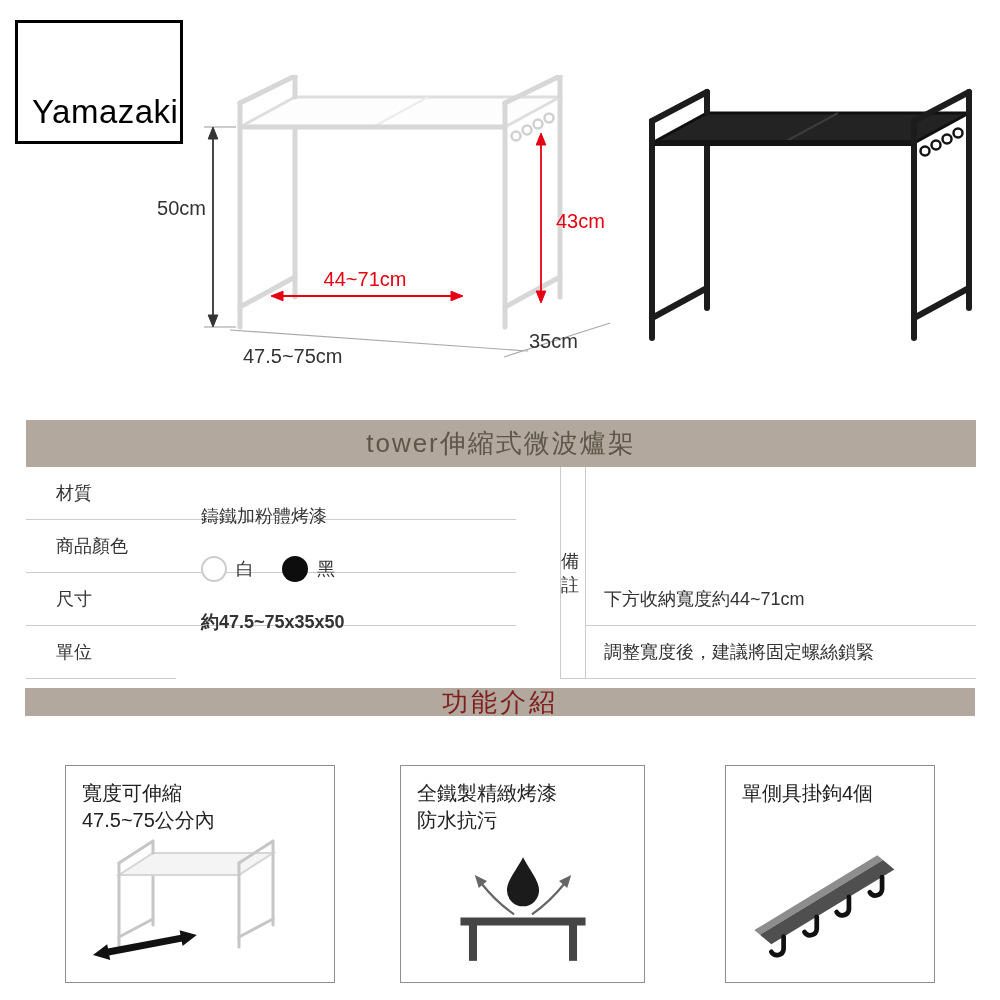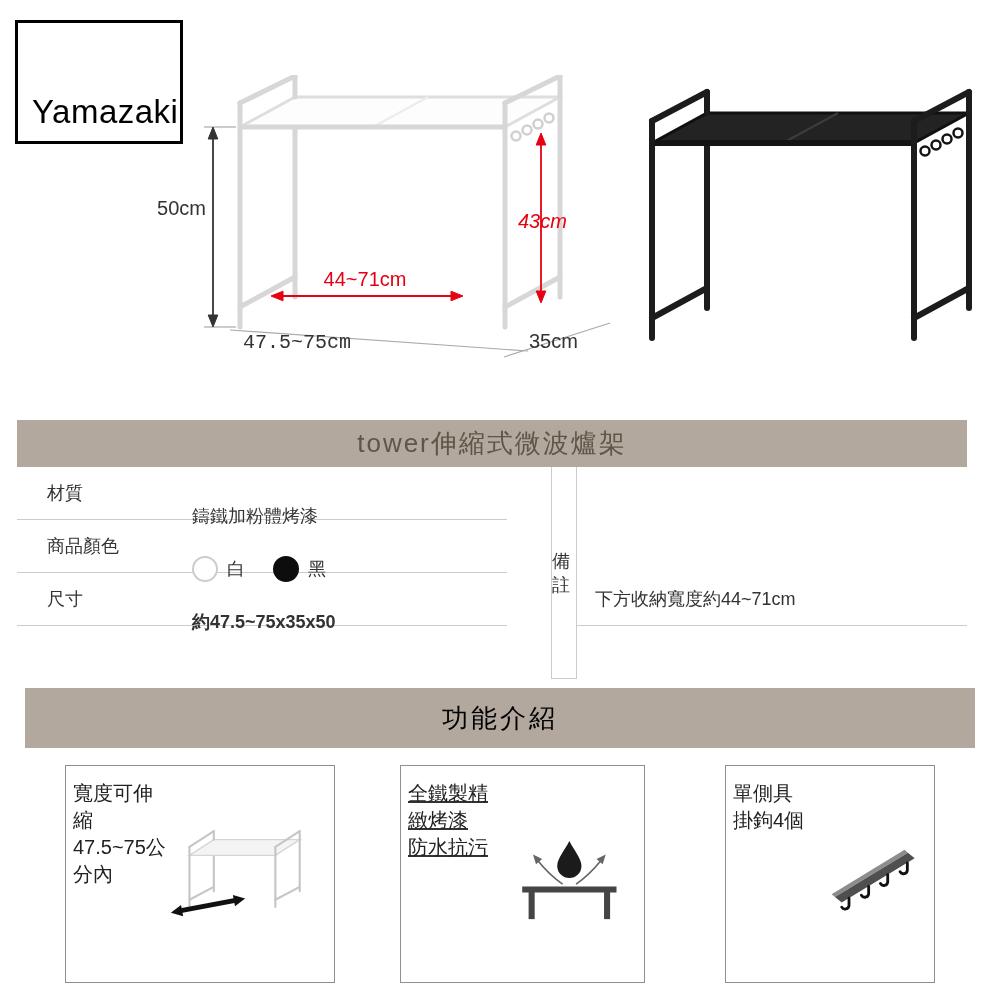--- a/index.html
+++ b/index.html
@@ -10,43 +10,43 @@
   
   .logo{position:absolute;left:15px;top:20px;width:168px;height:124px;border:3px solid #000;
         box-sizing:border-box;display:flex;align-items:flex-end;padding:18px 0 10px 14px;}
   .logo span{font-size:33px;color:#000;letter-spacing:.5px;}
 
   
   .dlabel{position:absolute;font-size:20px;color:#333;white-space:nowrap;}
   .dlabel.red{color:#e60012;}
 
   
-  .spec{position:absolute;left:17px;top:420px;width:950px;}
+  .spec{position:absolute;left:26px;top:420px;width:950px;}
   .band{height:47px;background:#b2a89d;color:#5d5649;display:flex;align-items:center;
         justify-content:center;font-size:26px;letter-spacing:2px;}
   .tbl{display:grid;grid-template-columns:150px 340px 70px 390px;grid-auto-rows:53px;}
   .cell{display:flex;align-items:center;border-bottom:1px solid #ccc;font-size:18px;box-sizing:border-box;}
   .lbl{grid-column:1;padding-left:30px;}
   .val{grid-column:2;padding-left:25px;margin-top:46px;}
   .c4{grid-column:4;padding-left:18px;}
   .r1{grid-row:1;}.r2{grid-row:2;}.r3{grid-row:3;}.r4{grid-row:4;}
   .note-cell{grid-column:3;grid-row:1/5;justify-content:center;border-left:1px solid #ccc;border-right:1px solid #ccc;margin-left:44px;}
   .bold{font-weight:bold;}
   .sw{width:26px;height:26px;border-radius:50%;display:inline-block;margin-right:9px;box-sizing:border-box;}
   .sw-white{background:#fff;border:2px solid #ccc;}
   .sw-black{background:#0d0d0d;}
   .swlabel{margin-right:28px;}
   .opts{display:flex;align-items:center;}
 
-  .band2{position:absolute;left:25px;top:688px;width:950px;height:60px;background:#b2a89d;color:#000000;
+  .band2{position:absolute;left:25px;top:688px;width:950px;height:28px;background:#b2a89d;color:#7f1d1d;
          display:flex;align-items:center;justify-content:center;font-size:26px;letter-spacing:3px;}
 
   
   .fbox{position:absolute;top:765px;height:218px;border:1px solid #8f8f8f;box-sizing:border-box;
-        padding:14px 7px;display:flex;}
+        padding:14px 16px;display:flex;flex-direction:column;}
   .ftitle{font-size:20px;line-height:1.35;color:#222;}
   .fart{margin:auto;}
 
   svg{display:block;}
 </style>
 </head>
 <body>
 
 <div class="page">
 
@@ -130,47 +130,49 @@
       <polygon points="271,296 283,291.2 283,300.8"></polygon>
       <polygon points="463,296 451,291.2 451,300.8"></polygon>
     </g>
     <g stroke="#aaa" stroke-width="1.2">
       <line x1="230" y1="330" x2="528" y2="351"></line>
       <line x1="504" y1="357" x2="610" y2="323"></line>
     </g>
   </svg>
 
   <div class="dlabel" style="left:140px;top:197px;width:66px;text-align:right;">50cm</div>
-  <div class="dlabel red" style="left:518px;top:210px;font-style:italic;">43cm</div>
+  <div class="dlabel red" style="left:556px;top:210px;">43cm</div>
   <div class="dlabel red" style="left:300px;top:268px;width:130px;text-align:center;">44~71cm</div>
-  <div class="dlabel" style="left:243px;top:331px;font-family:Liberation Mono, monospace;">47.5~75cm</div>
+  <div class="dlabel" style="left:243px;top:345px;">47.5~75cm</div>
   <div class="dlabel" style="left:529px;top:330px;">35cm</div>
 
   <div class="spec">
     <div class="band">tower伸縮式微波爐架</div>
     <div class="tbl">
 
       <div class="cell lbl r1">材質</div>
       <div class="cell val r1">鑄鐵加粉體烤漆</div>
 
       <div class="cell lbl r2">商品顏色</div>
       <div class="cell val r2 opts">
         <span class="sw sw-white"></span>
         <span class="swlabel">白</span>
         <span class="sw sw-black"></span>
         <span class="swlabel">黑</span>
       </div>
 
       <div class="cell lbl r3">尺寸</div>
       <div class="cell val r3 bold">約47.5~75x35x50</div>
 
+      <div class="cell lbl r4">單位</div>
 
       <div class="cell note-cell">備註</div>
 
       <div class="cell c4 r3">下方收納寬度約44~71cm</div>
+      <div class="cell c4 r4">調整寬度後，建議將固定螺絲鎖緊</div>
     </div>
   </div>
 
   <div class="band2">功能介紹</div>
 
   <div class="fbox" style="left:65px;width:270px;">
     <div class="ftitle">
       <span>寬度可伸縮</span><br>
       <span>47.5~75公分內</span>
     </div>
@@ -193,21 +195,21 @@
         <line x1="150" y1="28" x2="184" y2="6"></line>
       </g>
       <g fill="#111" stroke="none">
         <polygon points="4,120 21.2,124.9 18.2,109.2"></polygon>
         <polygon points="107.8,100.1 93.6,111 90.6,95.2"></polygon>
       </g>
       <line x1="18" y1="117.2" x2="94" y2="102.9" stroke="#111" stroke-width="7"></line>
     </svg>
   </div>
 
-  <div class="fbox" style="left:400px;width:245px;text-decoration:underline;">
+  <div class="fbox" style="left:400px;width:245px;">
     <div class="ftitle">
       <span>全鐵製精緻烤漆</span><br>
       <span>防水抗污</span>
     </div>
     <svg class="fart" width="200" height="140" viewBox="0 0 200 150">
       <path d="M100 26 C 93 40 82 52 82 63 a18 18 0 0 0 36 0 C 118 52 107 40 100 26 Z" fill="#1b1b1b"></path>
       <path d="M90 90 Q 70 76 54 56" stroke="#666" stroke-width="2.5" fill="none"></path>
       <polygon points="46,46 50.5,60.5 59.7,52.7" fill="#666"></polygon>
       <path d="M110 90 Q 130 76 146 56" stroke="#666" stroke-width="2.5" fill="none"></path>
       <polygon points="154,46 149.5,60.5 140.3,52.7" fill="#666"></polygon>

